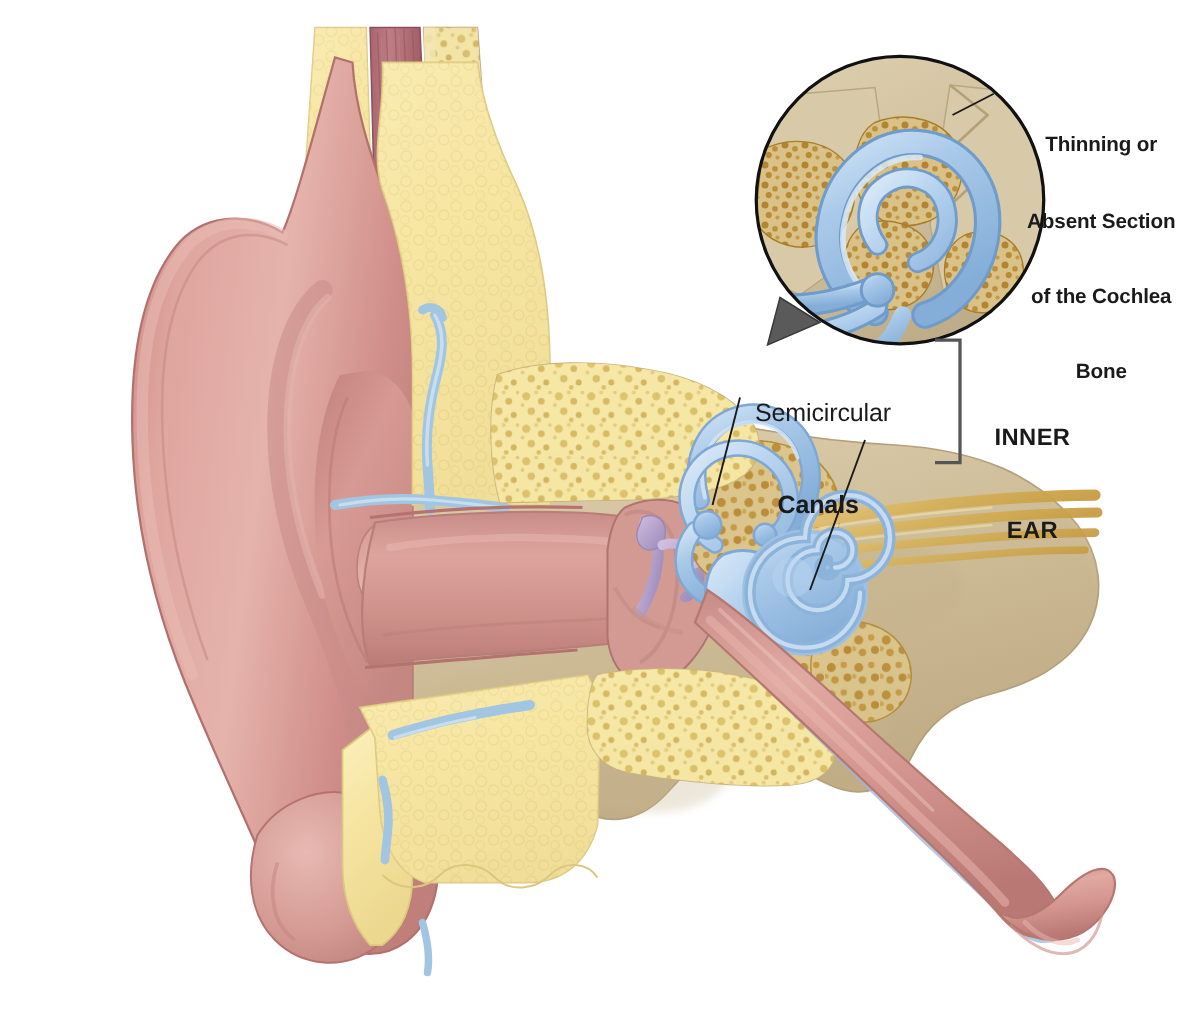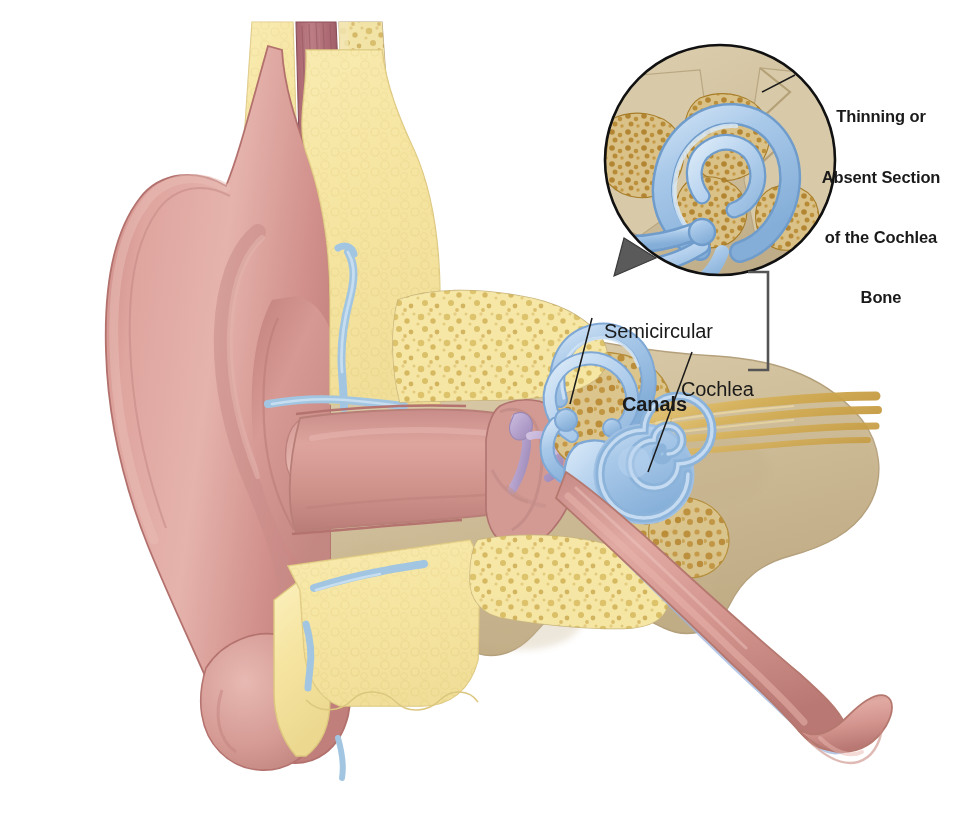--- a/index.html
+++ b/index.html
@@ -517,18 +517,19 @@
     <div>Absent Section</div>
     <div>of the Cochlea</div>
     <div>Bone</div>
   </div>
 
   <div class="lbl lbl-anat" style="left:604px; top:270px;">
     <div>Semicircular</div>
     <div style="padding-left:18px;font-weight:bold;">Canals</div>
   </div>
 
-  <div class="lbl lbl-anat" style="left:681px; top:328px;">
-    <div>Cochlea</div>
+
+  <div class="lbl lbl-region" style="left:783px; top:290px; width:86px;">
+    <div>INNER</div>
+    <div>EAR</div>
   </div>
 
-
 </div>
 
 </body></html>

